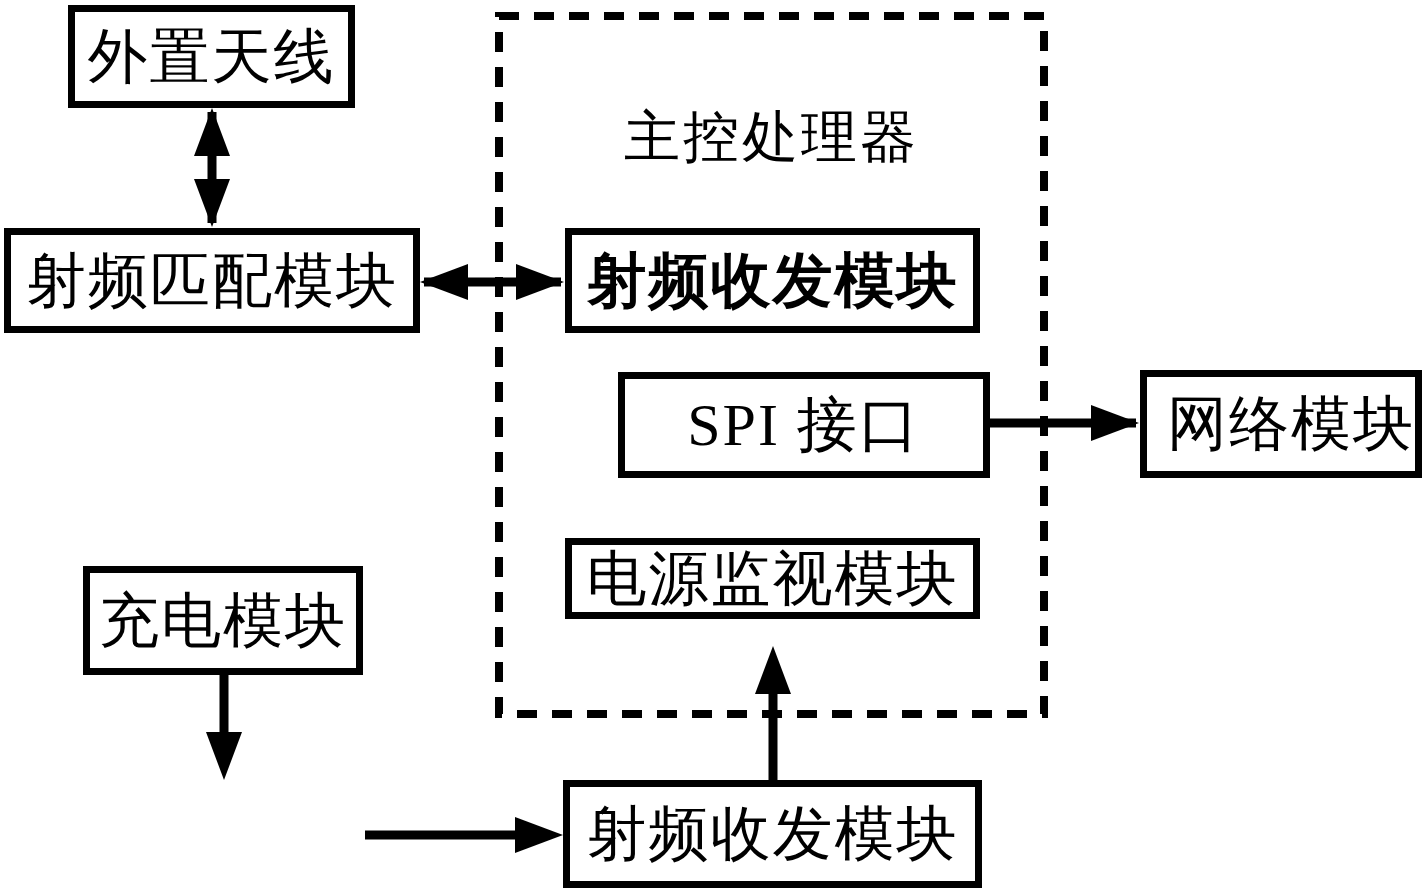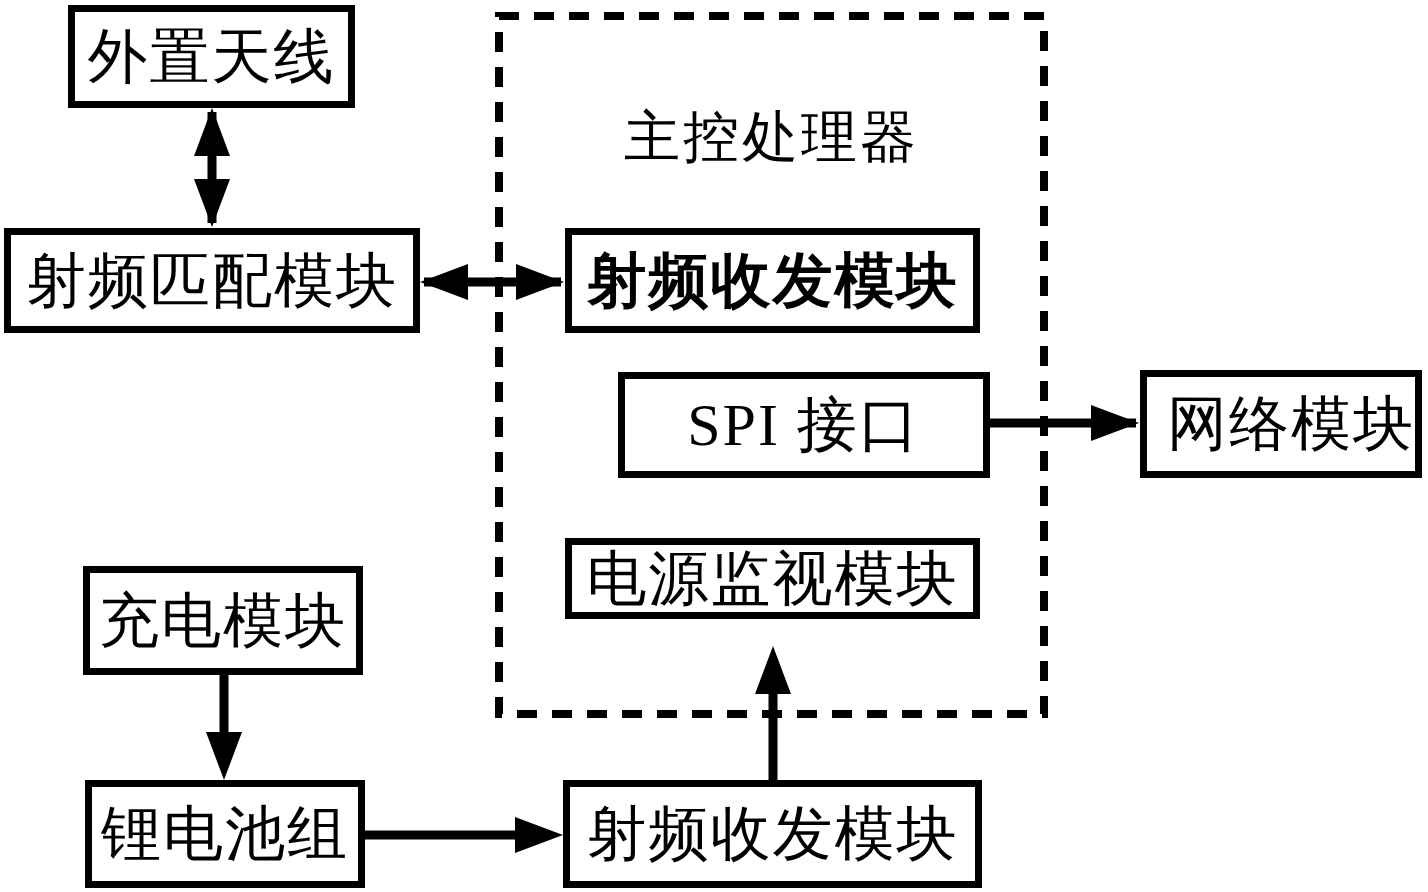--- a/index.html
+++ b/index.html
@@ -127,21 +127,18 @@
   </div>
 
   <div class="box b-power-monitor">
     <span class="label">电源监视模块</span>
   </div>
 
   <div class="box b-charging">
     <span class="label">充电模块</span>
   </div>
 
-  <div class="box b-battery">
-    <span class="label">锂电池组</span>
-  </div>
 
   <div class="box b-power-cond">
     <span class="label">射频收发模块</span>
   </div>
 
 </div>
 
 </body></html>

